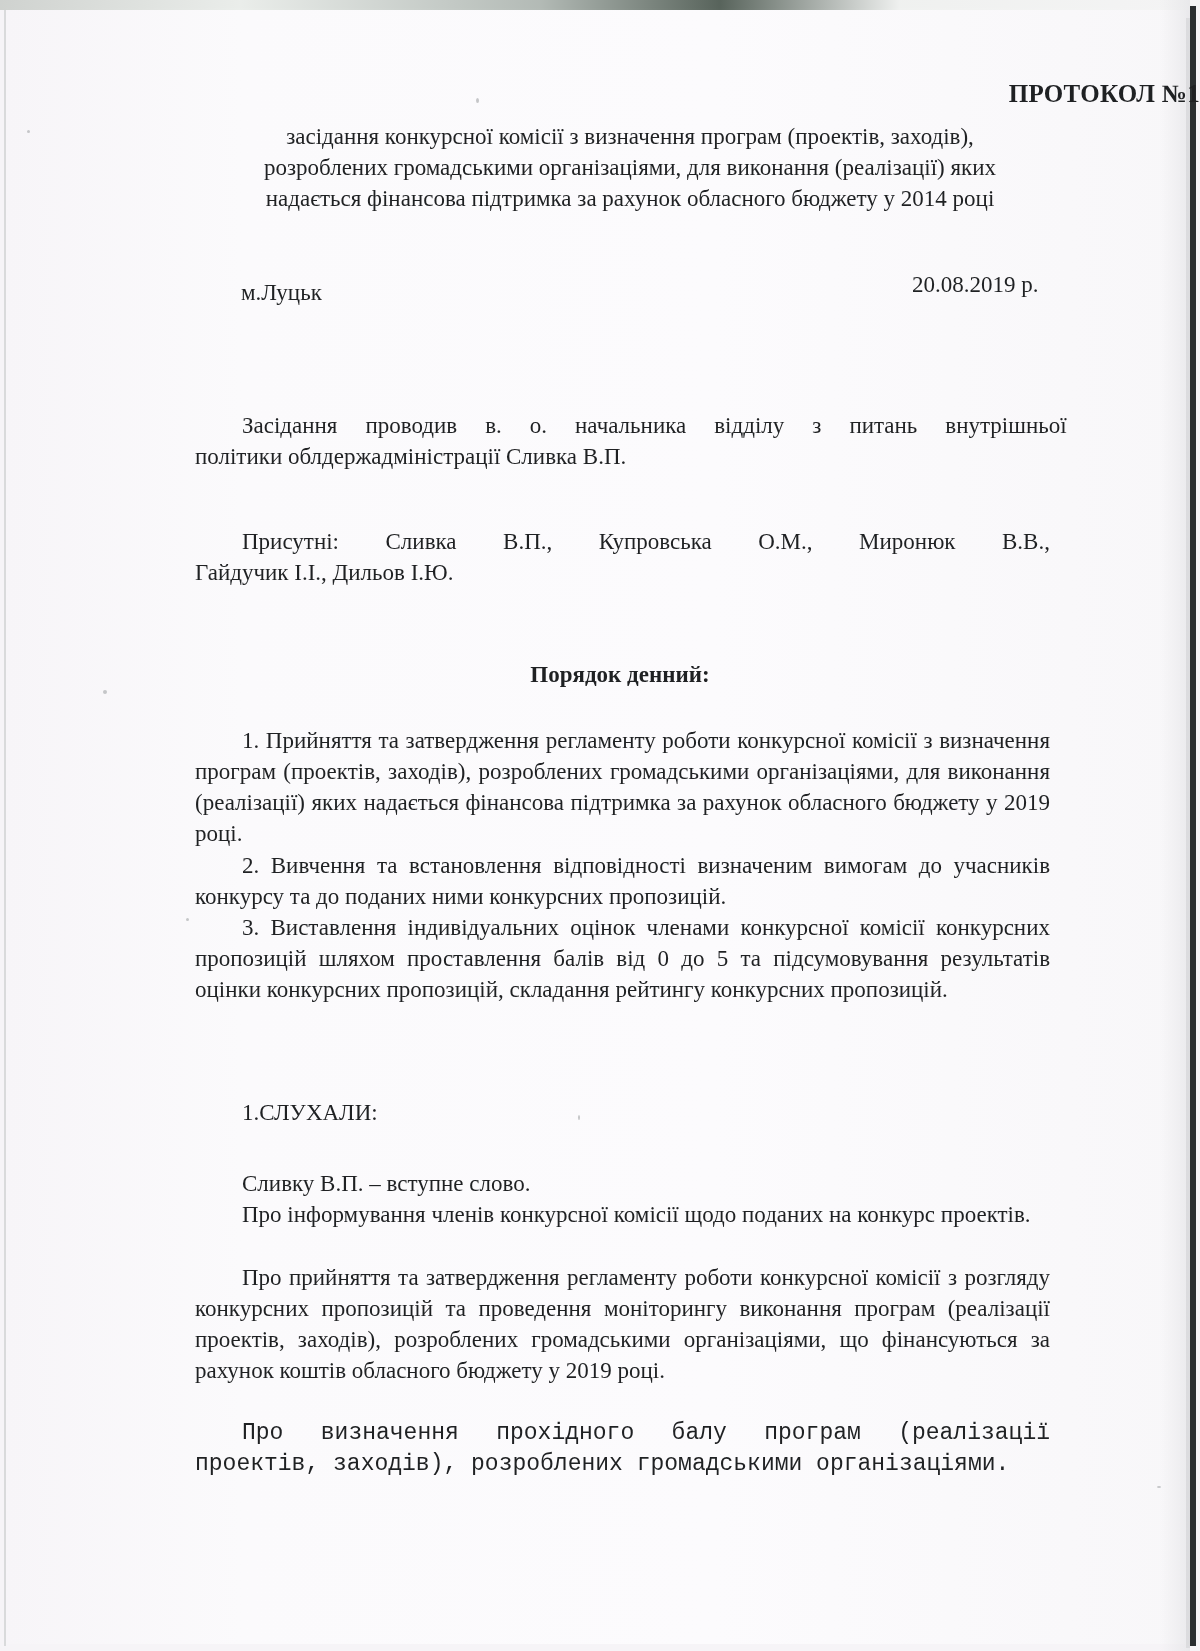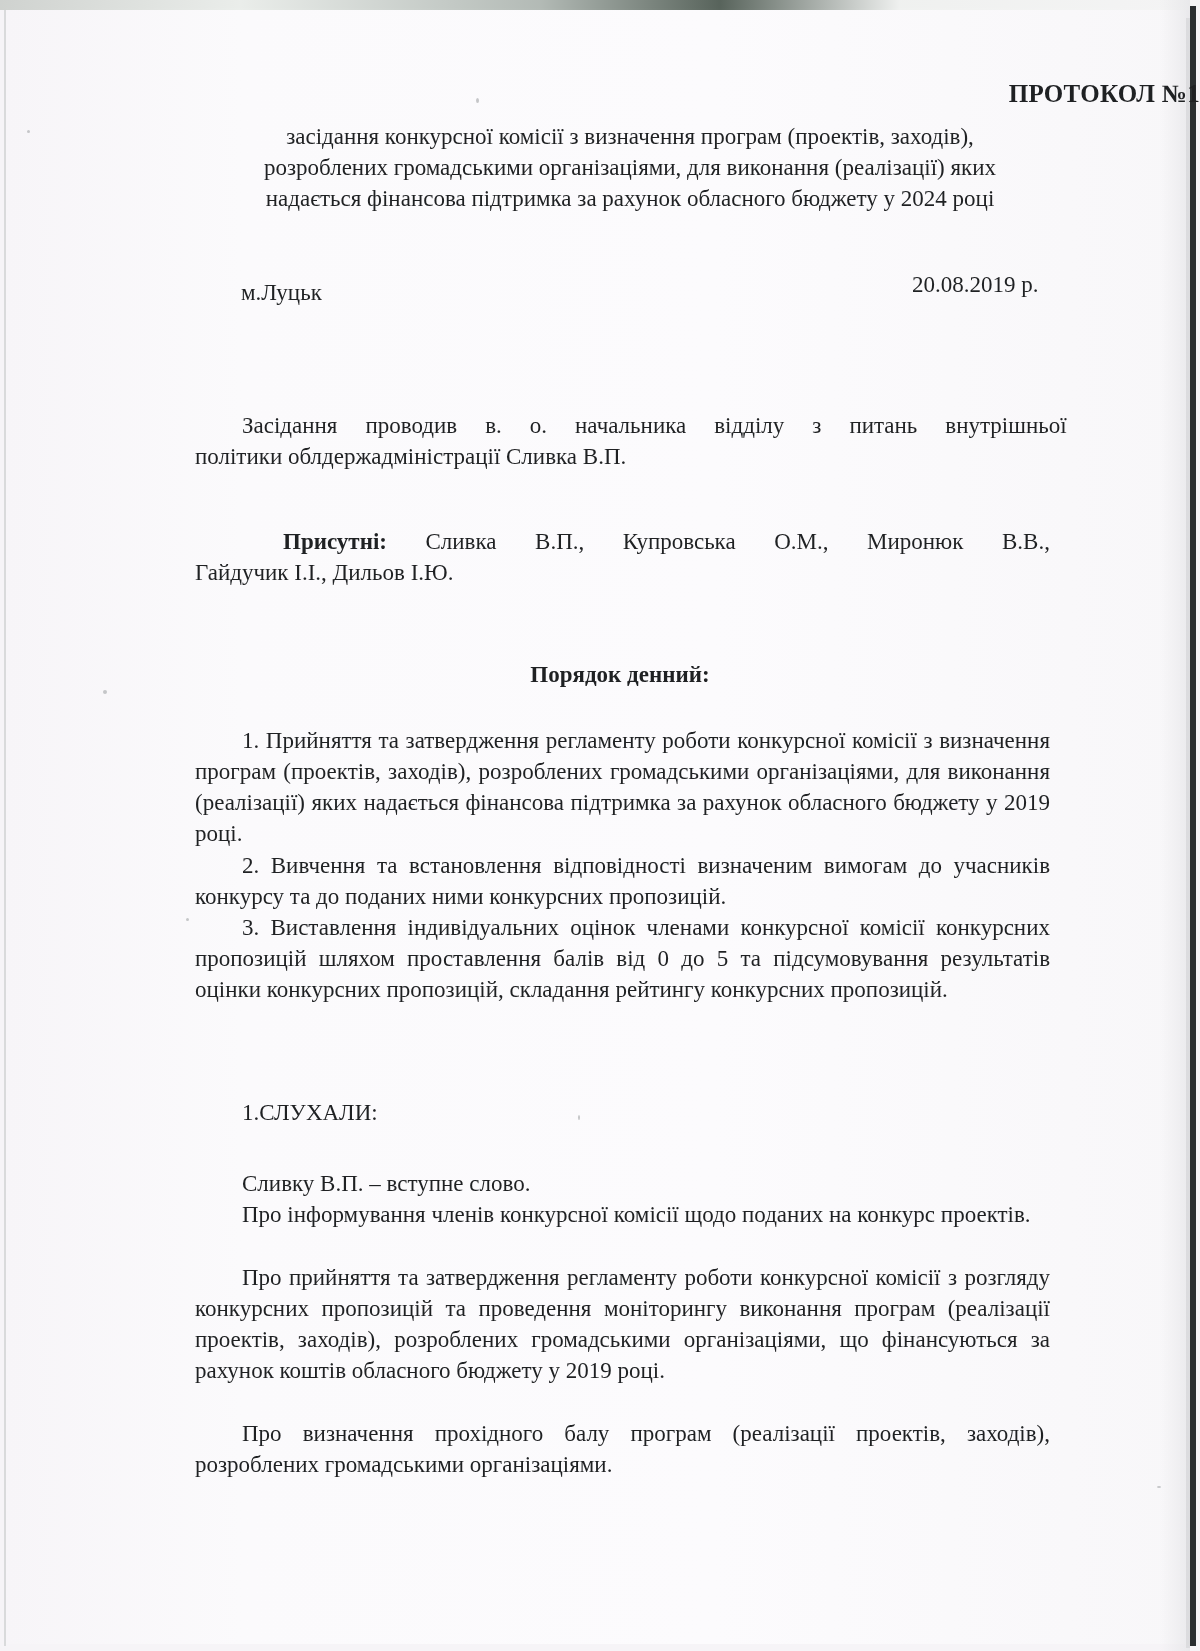--- a/index.html
+++ b/index.html
@@ -44,21 +44,21 @@
     position: absolute; left: 195px; width: 870px; top: 121px; text-align: center;
     font-size: 23px; line-height: 31px;
   }
   .place { position: absolute; left: 241px; top: 280px; font-size: 23px; }
   .date { position: absolute; left: 912px; top: 272px; font-size: 23px; }
   .para {
     position: absolute; left: 195px; width: 855px; font-size: 23px; line-height: 31px;
     text-align: justify; text-align-last: left;
   }
   .indent { text-indent: 47px; }
-  .bold { font-weight: bold; margin-left: 41px; }
+  .bold { font-weight: normal; }
   .spread { display: flex; justify-content: space-between; }
   .agenda-title {
     position: absolute; left: 0; width: 1240px; top: 662px; text-align: center;
     font-weight: bold; font-size: 23px;
   }
   .heard { position: absolute; left: 242px; top: 1100px; font-weight: normal; font-size: 23px; }
   .scan-dot { position: absolute; background: #c5c6c8; border-radius: 50%; }
 </style>
 </head>
 <body>
@@ -77,21 +77,21 @@
 <div class="scan-dot" style="left:578px;top:1115px;width:2px;height:5px;"></div>
 <div class="scan-dot" style="left:1157px;top:1486px;width:4px;height:2px;"></div>
 
 <div class="content">
 
   <div class="title">ПРОТОКОЛ №1</div>
 
   <div class="subtitle">
     <div>засідання конкурсної комісії з визначення програм (проектів, заходів),</div>
     <div>розроблених громадськими організаціями, для виконання (реалізації) яких</div>
-    <div>надається фінансова підтримка за рахунок обласного бюджету у 2024 році</div>
+    <div>надається фінансова підтримка за рахунок обласного бюджету у 2014 році</div>
   </div>
 
   <div class="place">м.Луцьк</div>
   <div class="date">20.08.2019 р.</div>
 
   <div class="para" style="top:410px;">
     <div class="spread" style="padding-left:47px;gap:28px;">
       <span>Засідання</span>
       <span>проводив</span>
       <span>в.</span>
@@ -122,15 +122,15 @@
 
   <div class="para indent" style="top:725px;">1. Прийняття та затвердження регламенту роботи конкурсної комісії з визначення програм (проектів, заходів), розроблених громадськими організаціями, для виконання (реалізації) яких надається фінансова підтримка за рахунок обласного бюджету у 2019 році.</div>
   <div class="para indent" style="top:850px;">2. Вивчення та встановлення відповідності визначеним вимогам до учасників конкурсу та до поданих ними конкурсних пропозицій.</div>
   <div class="para indent" style="top:912px;">3. Виставлення індивідуальних оцінок членами конкурсної комісії конкурсних пропозицій шляхом проставлення балів від 0 до 5 та підсумовування результатів оцінки конкурсних пропозицій, складання рейтингу конкурсних пропозицій.</div>
 
   <div class="heard">1.СЛУХАЛИ:</div>
 
   <div class="para indent" style="top:1168px;">Сливку В.П. – вступне слово.</div>
   <div class="para indent" style="top:1199px;">Про інформування членів конкурсної комісії щодо поданих на конкурс проектів.</div>
   <div class="para indent" style="top:1262px;">Про прийняття та затвердження регламенту роботи конкурсної комісії з розгляду конкурсних пропозицій та проведення моніторингу виконання програм (реалізації проектів, заходів), розроблених громадськими організаціями, що фінансуються за рахунок коштів обласного бюджету у 2019 році.</div>
-  <div class="para indent" style="top:1418px;">Про визначення прохідного балу програм (реалізації проектів, заходів), розроблених громадськими організаціями.</div>
+  <div class="para indent" style="top:1418px;font-family:Liberation Mono, monospace;">Про визначення прохідного балу програм (реалізації проектів, заходів), розроблених громадськими організаціями.</div>
 
 </div>
 
 </body></html>

